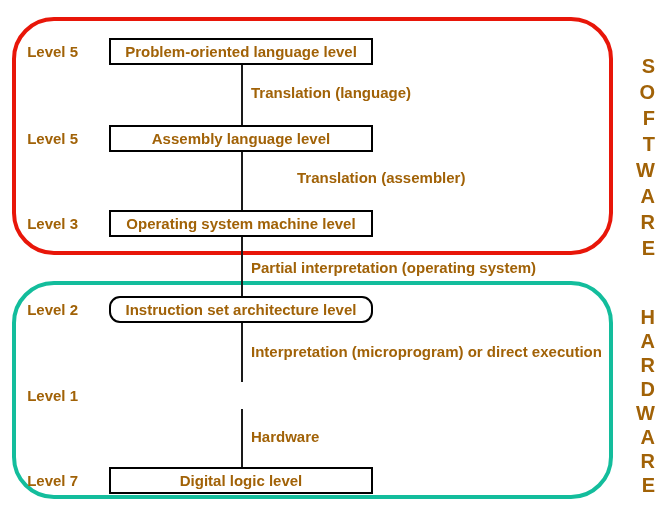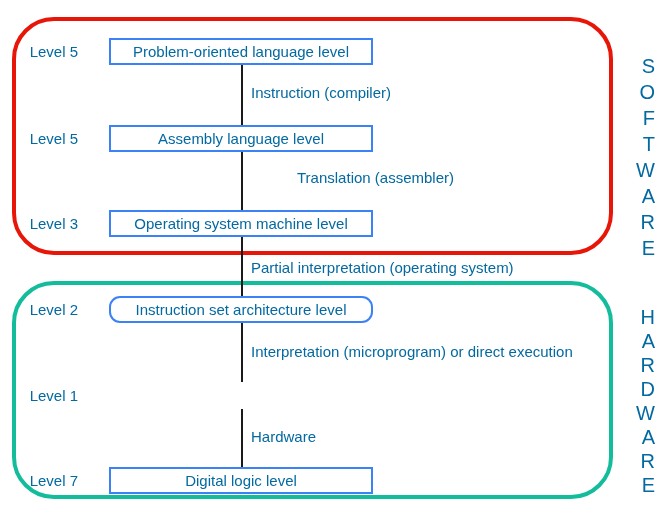--- a/index.html
+++ b/index.html
@@ -6,22 +6,23 @@
     margin: 0;
     padding: 0;
     background: #ffffff;
   }
   #stage {
     position: relative;
     width: 658px;
     height: 507px;
     background: #ffffff;
     font-family: "Liberation Sans", "DejaVu Sans", sans-serif;
-    color: #0369a1;
+    color: #a16207;
     overflow: hidden;
+    font-weight: bold;
   }
   .group-outline {
     position: absolute;
     left: 12px;
     width: 601px;
     border-radius: 42px;
     box-sizing: border-box;
     background: transparent;
   }
   #software-outline {
@@ -43,21 +44,21 @@
     text-align: right;
     font-size: 15px;
     white-space: nowrap;
   }
   .level-box {
     position: absolute;
     left: 109px;
     width: 264px;
     height: 27px;
     box-sizing: border-box;
-    border: 2px solid #3b82f6;
+    border: 2px solid #000000;
     background: #ffffff;
     text-align: center;
     line-height: 23px;
     font-size: 15px;
     white-space: nowrap;
     z-index: 2;
   }
   .connector-line {
     position: absolute;
     left: 241px;
@@ -117,21 +118,21 @@
   <div class="level-box" style="top:210px;">Operating system machine level</div>
 
   <div class="level-label" style="top:296px;">Level 2</div>
   <div class="level-box" style="top:296px;border-radius:11px;">Instruction set architecture level</div>
 
   <div class="level-label" style="top:382px;">Level 1</div>
 
   <div class="level-label" style="top:467px;">Level 7</div>
   <div class="level-box" style="top:467px;">Digital logic level</div>
 
-  <div class="connector-label" style="top:83px;">Instruction (compiler)</div>
+  <div class="connector-label" style="top:83px;">Translation (language)</div>
   <div class="connector-label" style="top:168px;margin-left:46px;">Translation (assembler)</div>
   <div class="connector-label" style="top:342px;">Interpretation (microprogram) or direct execution</div>
   <div class="connector-label" style="top:258px;">Partial interpretation (operating system)</div>
   <div class="connector-label" style="top:427px;">Hardware</div>
 
   <div id="software-word" class="side-word">SOFTWARE</div>
   <div id="hardware-word" class="side-word">HARDWARE</div>
 
 </div>
 

